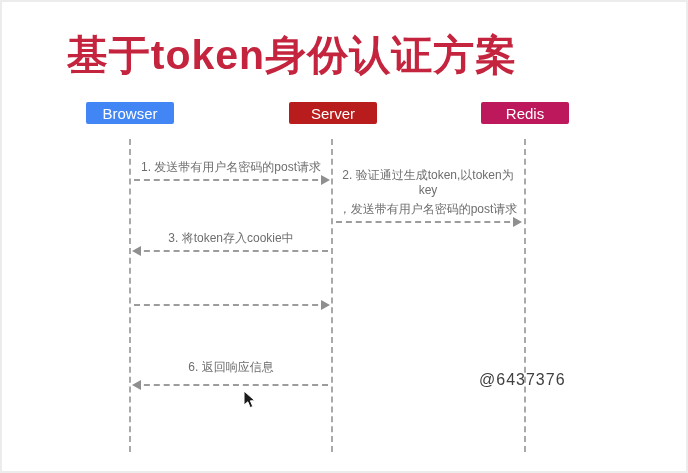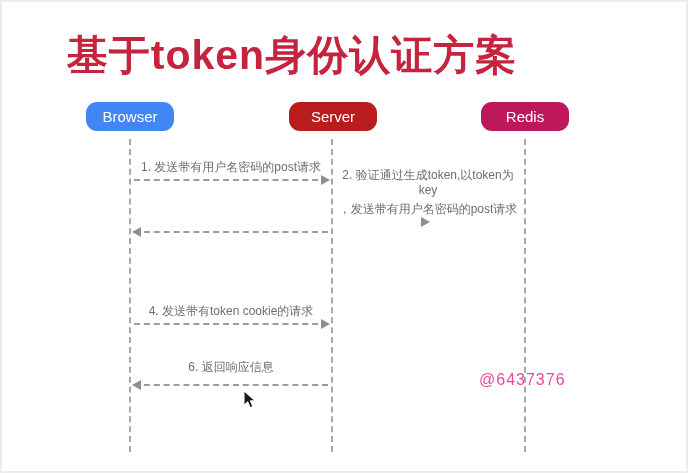--- a/index.html
+++ b/index.html
@@ -17,22 +17,22 @@
     text-align:center;
     font-size:41px;
     font-weight:bold;
     color:#c4243e;
     letter-spacing:1px;
     margin:0;
   }
   .actor{
     position:absolute;
     top:102px;
-    width:88px;height:29px;
-    border-radius:11px;
+    width:88px;height:22px;
+    border-radius:2px;
     color:#ffffff;
     font-size:15px;
     font-weight:500;
     display:flex;align-items:center;justify-content:center;
   }
   .actor-browser{left:86px;background:#4285f4;}
   .actor-server{left:289px;background:#b91c1c;}
   .actor-redis{left:481px;background:#be185d;}
   .lifeline{
     position:absolute;
@@ -40,21 +40,21 @@
     border-left:2px dashed #a9a9a9;
   }
   .lifeline-browser{left:129px;}
   .lifeline-server{left:331px;}
   .lifeline-redis{left:524px;}
   .msg{
     position:absolute;
     display:flex;flex-direction:column;justify-content:flex-end;
   }
   .span-bs{left:134px;width:194px;}
-  .span-sr{left:336px;width:184px;align-items:center;}
+  .span-sr{left:336px;width:184px;}
   .msg-label{
     font-size:12px;
     line-height:15px;
     color:#6e6e6e;
     text-align:center;
     margin-bottom:4px;
   }
   .msg-arrow{
     position:relative;
     height:0;
@@ -69,21 +69,21 @@
   .dir-right .head{right:-2px;border-left:9px solid #8f8f8f;}
   .dir-left  .head{left:-2px;border-right:9px solid #8f8f8f;}
   
   .m1{top:160px;} .m2{top:168px;} .m3{top:231px;}
   .m4{top:304px;} .m5{top:333px;} .m6{top:360px;}
   .m6 .msg-label{margin-bottom:9px;}
   .watermark{
     position:absolute;
     left:479px;top:371px;
     font-size:16px;
-    color:#ec4899;
+    color:#404040;
     letter-spacing:1px;
   }
   .cursor{position:absolute;left:243px;top:390px;}
 </style>
 </head>
 <body>
 
 <div class="stage">
 
   <h1 class="title">基于token身份认证方案</h1>
@@ -111,27 +111,27 @@
 
   <div class="msg span-sr m2">
     <div class="msg-label">2. 验证通过生成token,以token为key</div>
     <div class="msg-label">，发送带有用户名密码的post请求</div>
     <div class="msg-arrow dir-right">
         <span class="head"></span>
       </div>
   </div>
 
   <div class="msg span-bs m3">
+    <div class="msg-label">3. 将token存入cookie中</div>
     <div class="msg-arrow dir-left">
         <span class="head"></span>
       </div>
   </div>
 
   <div class="msg span-bs m4">
-    <div class="msg-label">4. 发送带有token cookie的请求</div>
     <div class="msg-arrow dir-right">
         <span class="head"></span>
       </div>
   </div>
 
 
   <div class="msg span-bs m6">
     <div class="msg-label">6. 返回响应信息</div>
     <div class="msg-arrow dir-left">
         <span class="head"></span>

